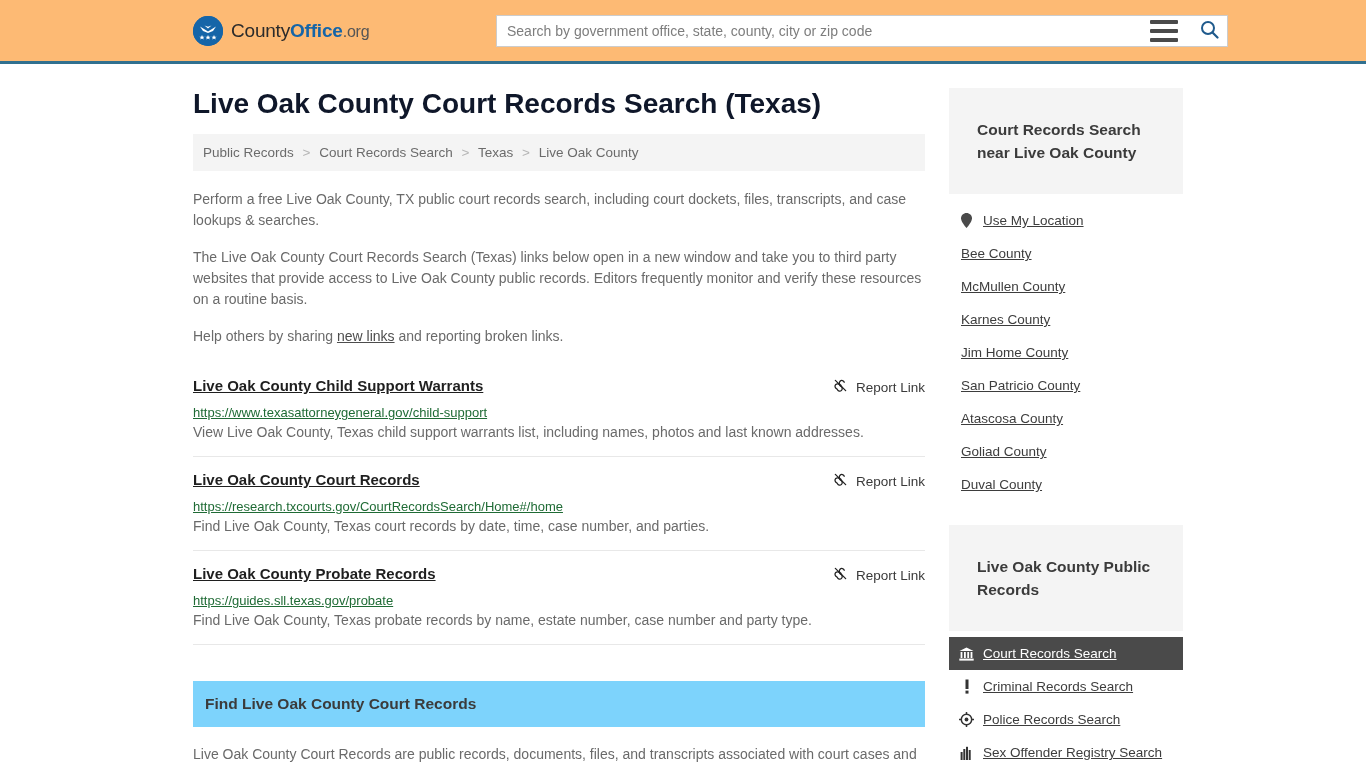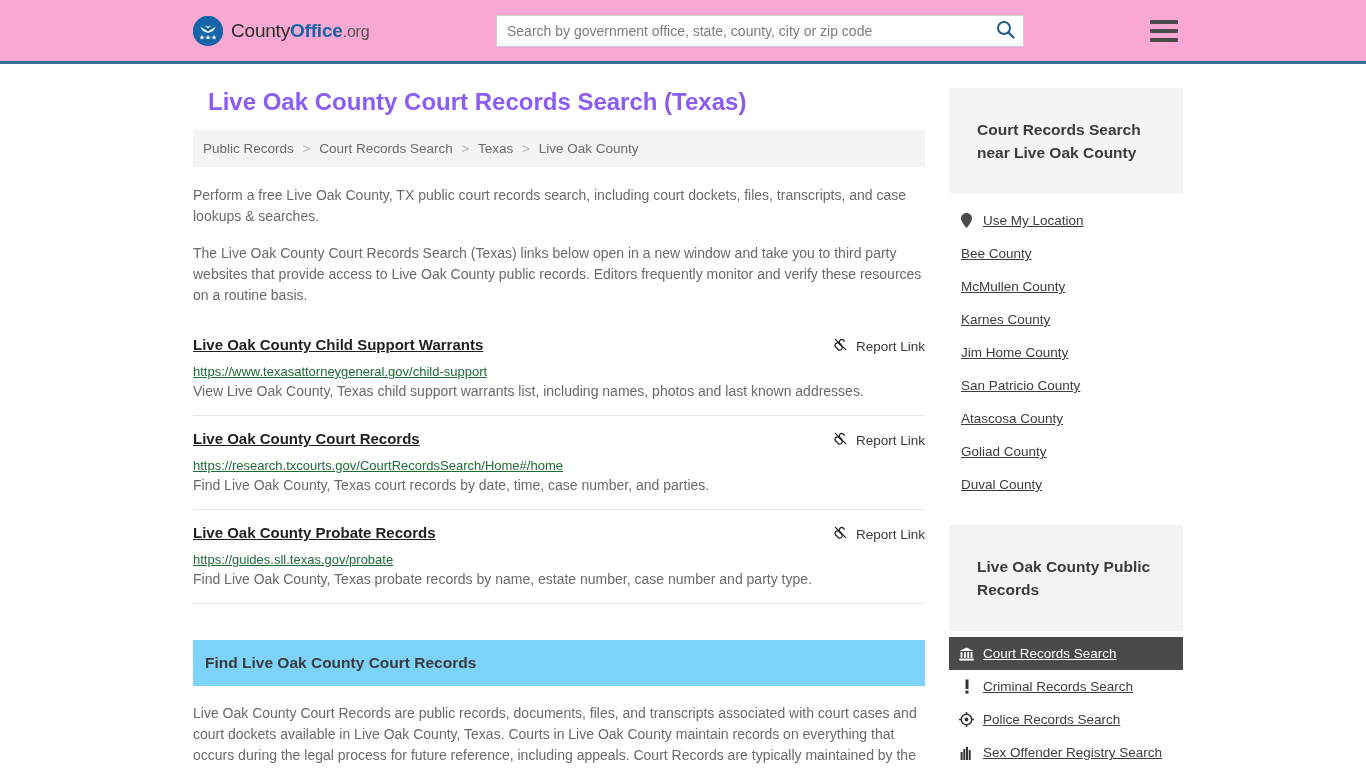--- a/index.html
+++ b/index.html
@@ -8,21 +8,21 @@
     width: 1366px; height: 768px;
     overflow: hidden;
     background: #ffffff;
     font-family: "Liberation Sans", sans-serif;
     color: #4d4d4d;
   }
 
   
   .site-header {
     height: 64px;
-    background: #f9a8d4;
+    background: #fdba74;
     border-bottom: 3px solid #31708f;
     display: flex;
     align-items: center;
     position: relative;
   }
   .brand {
     position: absolute;
     left: 193px;
     display: flex;
     align-items: center;
@@ -43,21 +43,21 @@
     letter-spacing: -0.2px;
     white-space: nowrap;
   }
   .brand-text .b1 { color: #2b2b2b; }
   .brand-text .b2 { color: #1565a8; font-weight: bold; }
   .brand-text .b3 { color: #555; font-size: 16px; }
 
   .search-wrap {
     position: absolute;
     left: 496px;
-    width: 528px;
+    width: 732px;
     height: 32px;
     background: #fff;
     border: 1px solid #cccccc;
     display: flex;
     align-items: center;
   }
   .search-input {
     flex: 1;
     border: 0;
     outline: none;
@@ -95,23 +95,23 @@
   }
   .page-inner {
     display: flex;
     gap: 24px;
     align-items: flex-start;
   }
   .main-col { width: 732px; flex: none; }
   .side-col { width: 234px; flex: none; }
 
   h1.page-title {
-    font-size: 24px;
-    color: #8b5cf6;
-    margin: 24px 0 14px 15px;
+    font-size: 28px;
+    color: #0f172a;
+    margin: 24px 0 14px 0;
     font-weight: bold;
   }
 
   .breadcrumb {
     background: #f4f4f4;
     padding: 11px 10px;
     font-size: 13.5px;
     margin-bottom: 18px;
   }
   .breadcrumb a {
@@ -284,20 +284,21 @@
         <a href="#">Court Records Search</a>
         <span class="sep">&gt;</span>
         <a href="#">Texas</a>
         <span class="sep">&gt;</span>
         <a href="#">Live Oak County</a>
       </div>
 
       <div class="intro">
         <p>Perform a free Live Oak County, TX public court records search, including court dockets, files, transcripts, and case lookups &amp; searches.</p>
         <p>The Live Oak County Court Records Search (Texas) links below open in a new window and take you to third party websites that provide access to Live Oak County public records. Editors frequently monitor and verify these resources on a routine basis.</p>
+        <p><span>Help others by sharing </span><a href="#">new links</a><span> and reporting broken links.</span></p>
       </div>
 
       <div class="result">
         <div class="result-head">
           <a class="result-title" href="#">Live Oak County Child Support Warrants</a>
           <div class="report-link">
             <span>
               <svg width="15" height="15" viewBox="0 0 16 16" aria-hidden="true">
                 <path d="M2.5 2.5 L13.5 13.5" stroke="#222" stroke-width="1.4" stroke-linecap="round"></path>
                 <path d="M4 11.5 a2.7 2.7 0 1 1 3.4 -3.4" fill="none" stroke="#222" stroke-width="1.4" stroke-linecap="round"></path>

